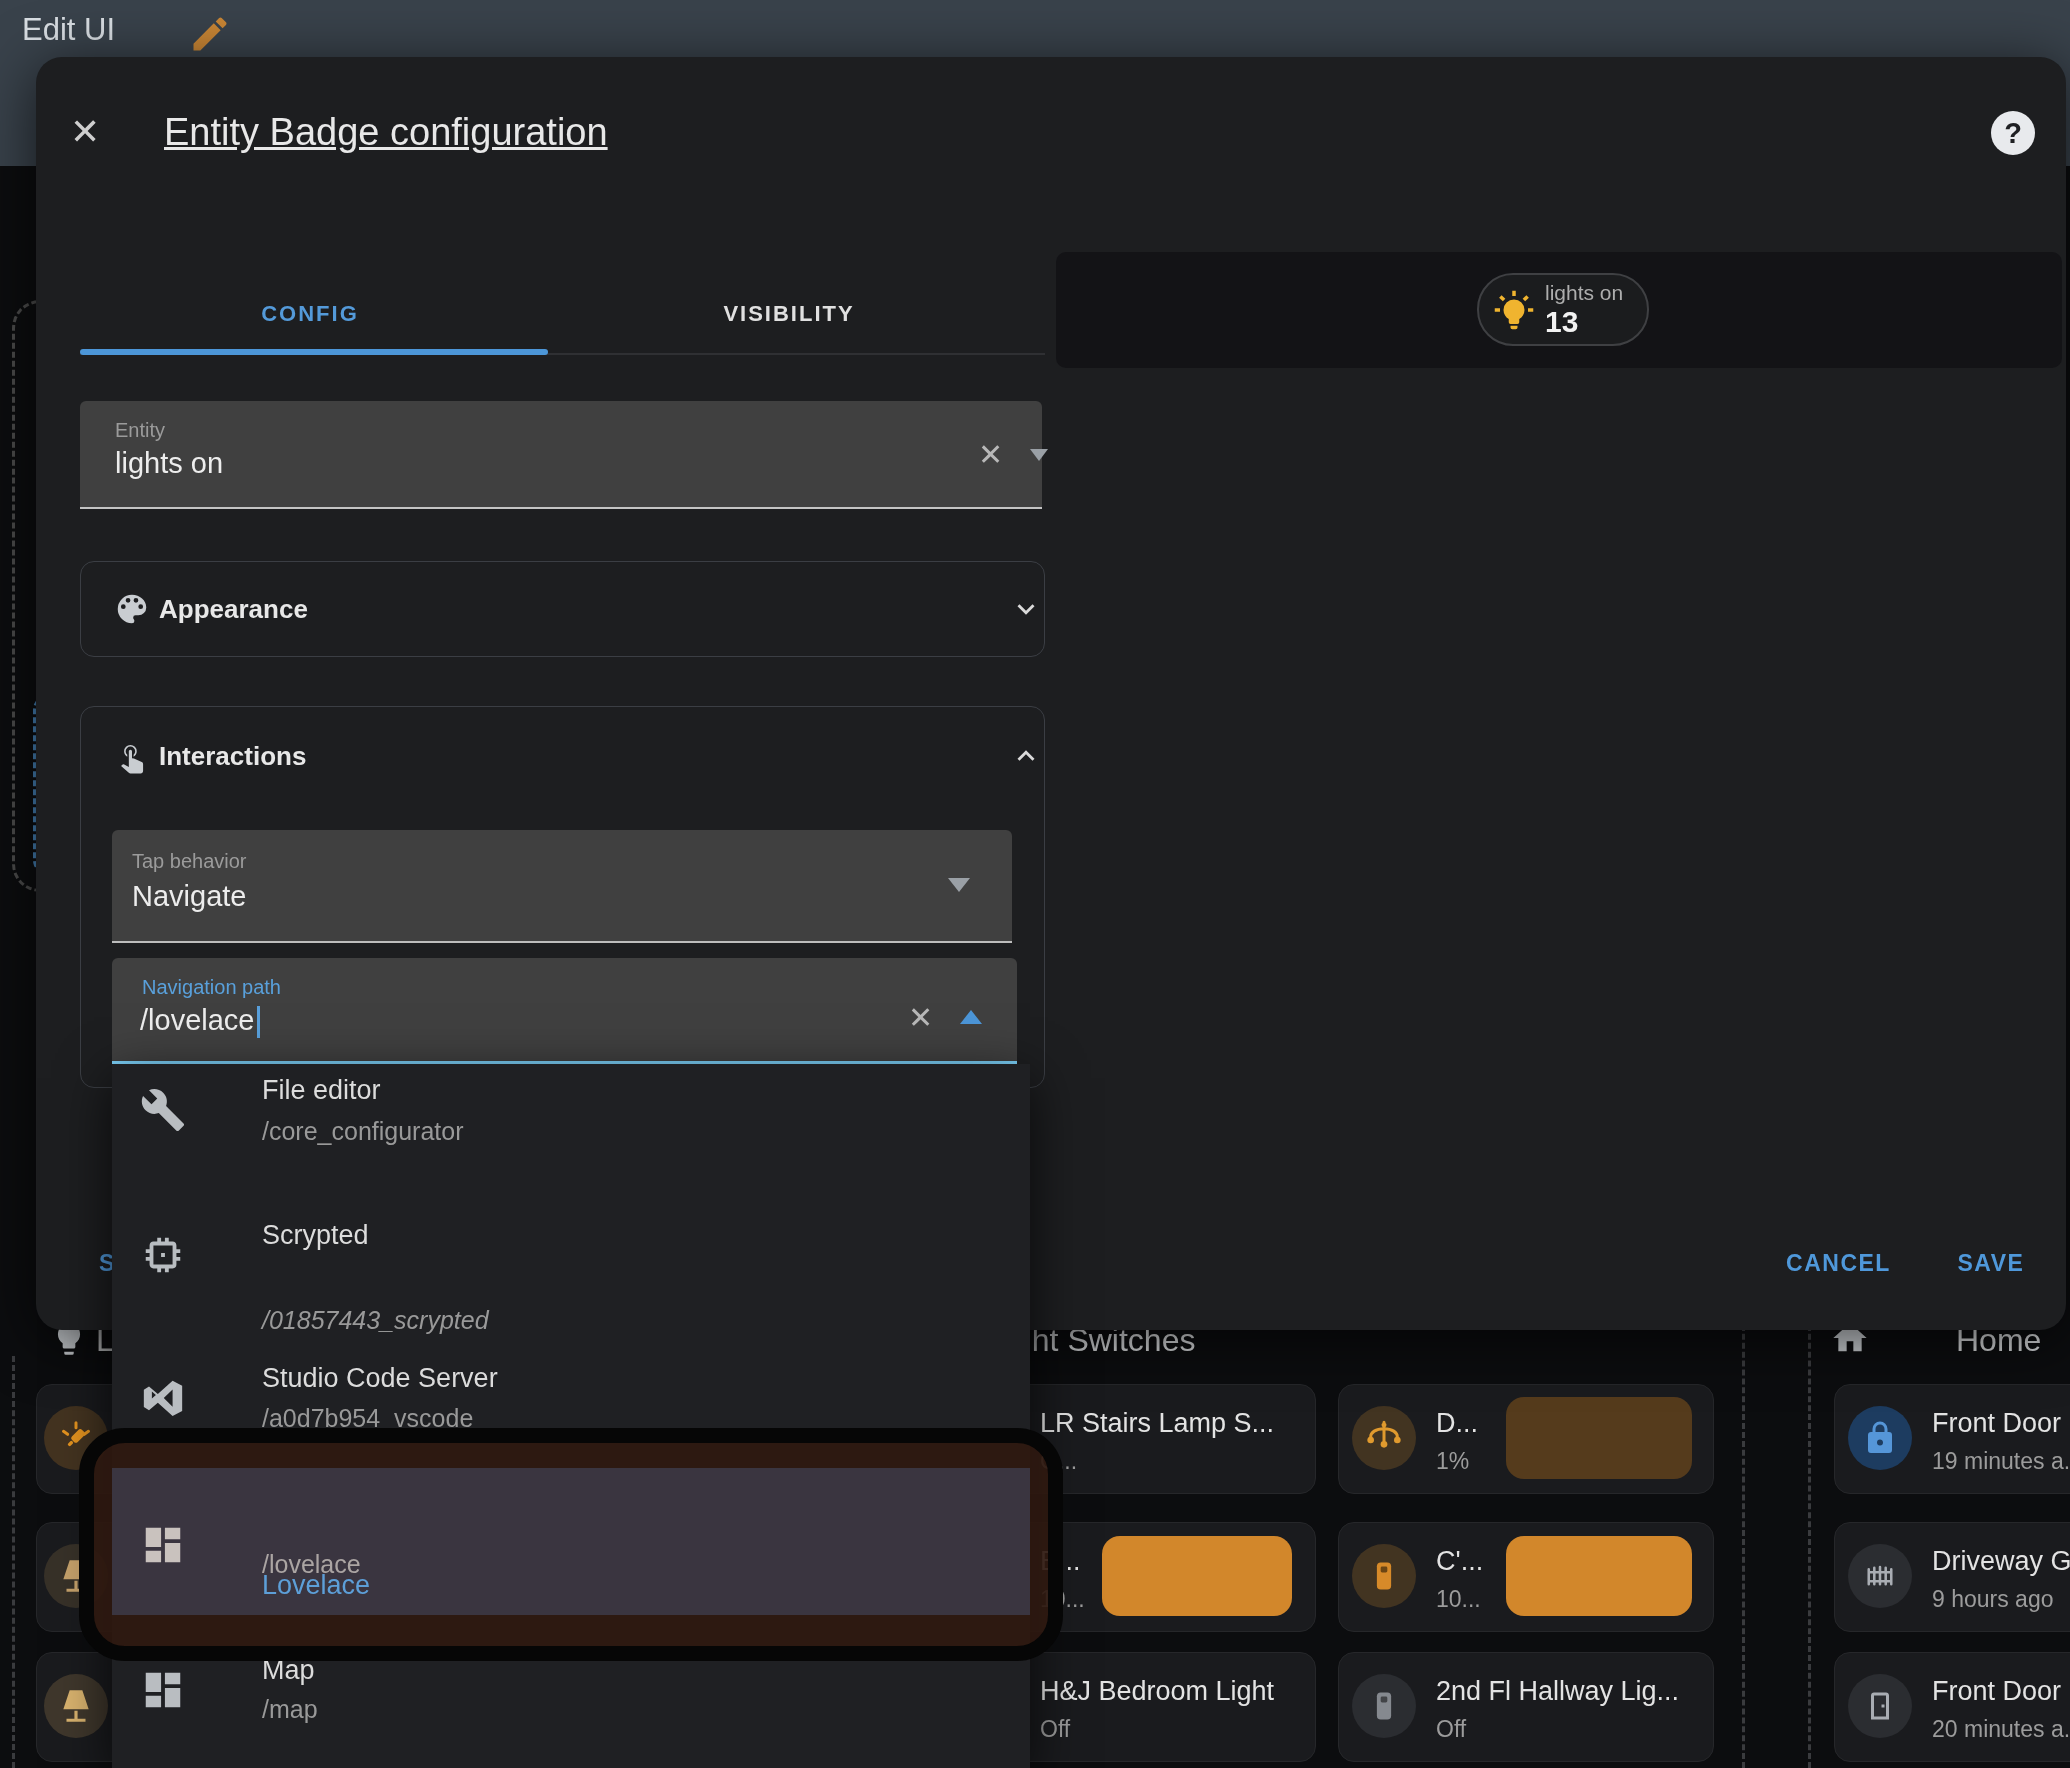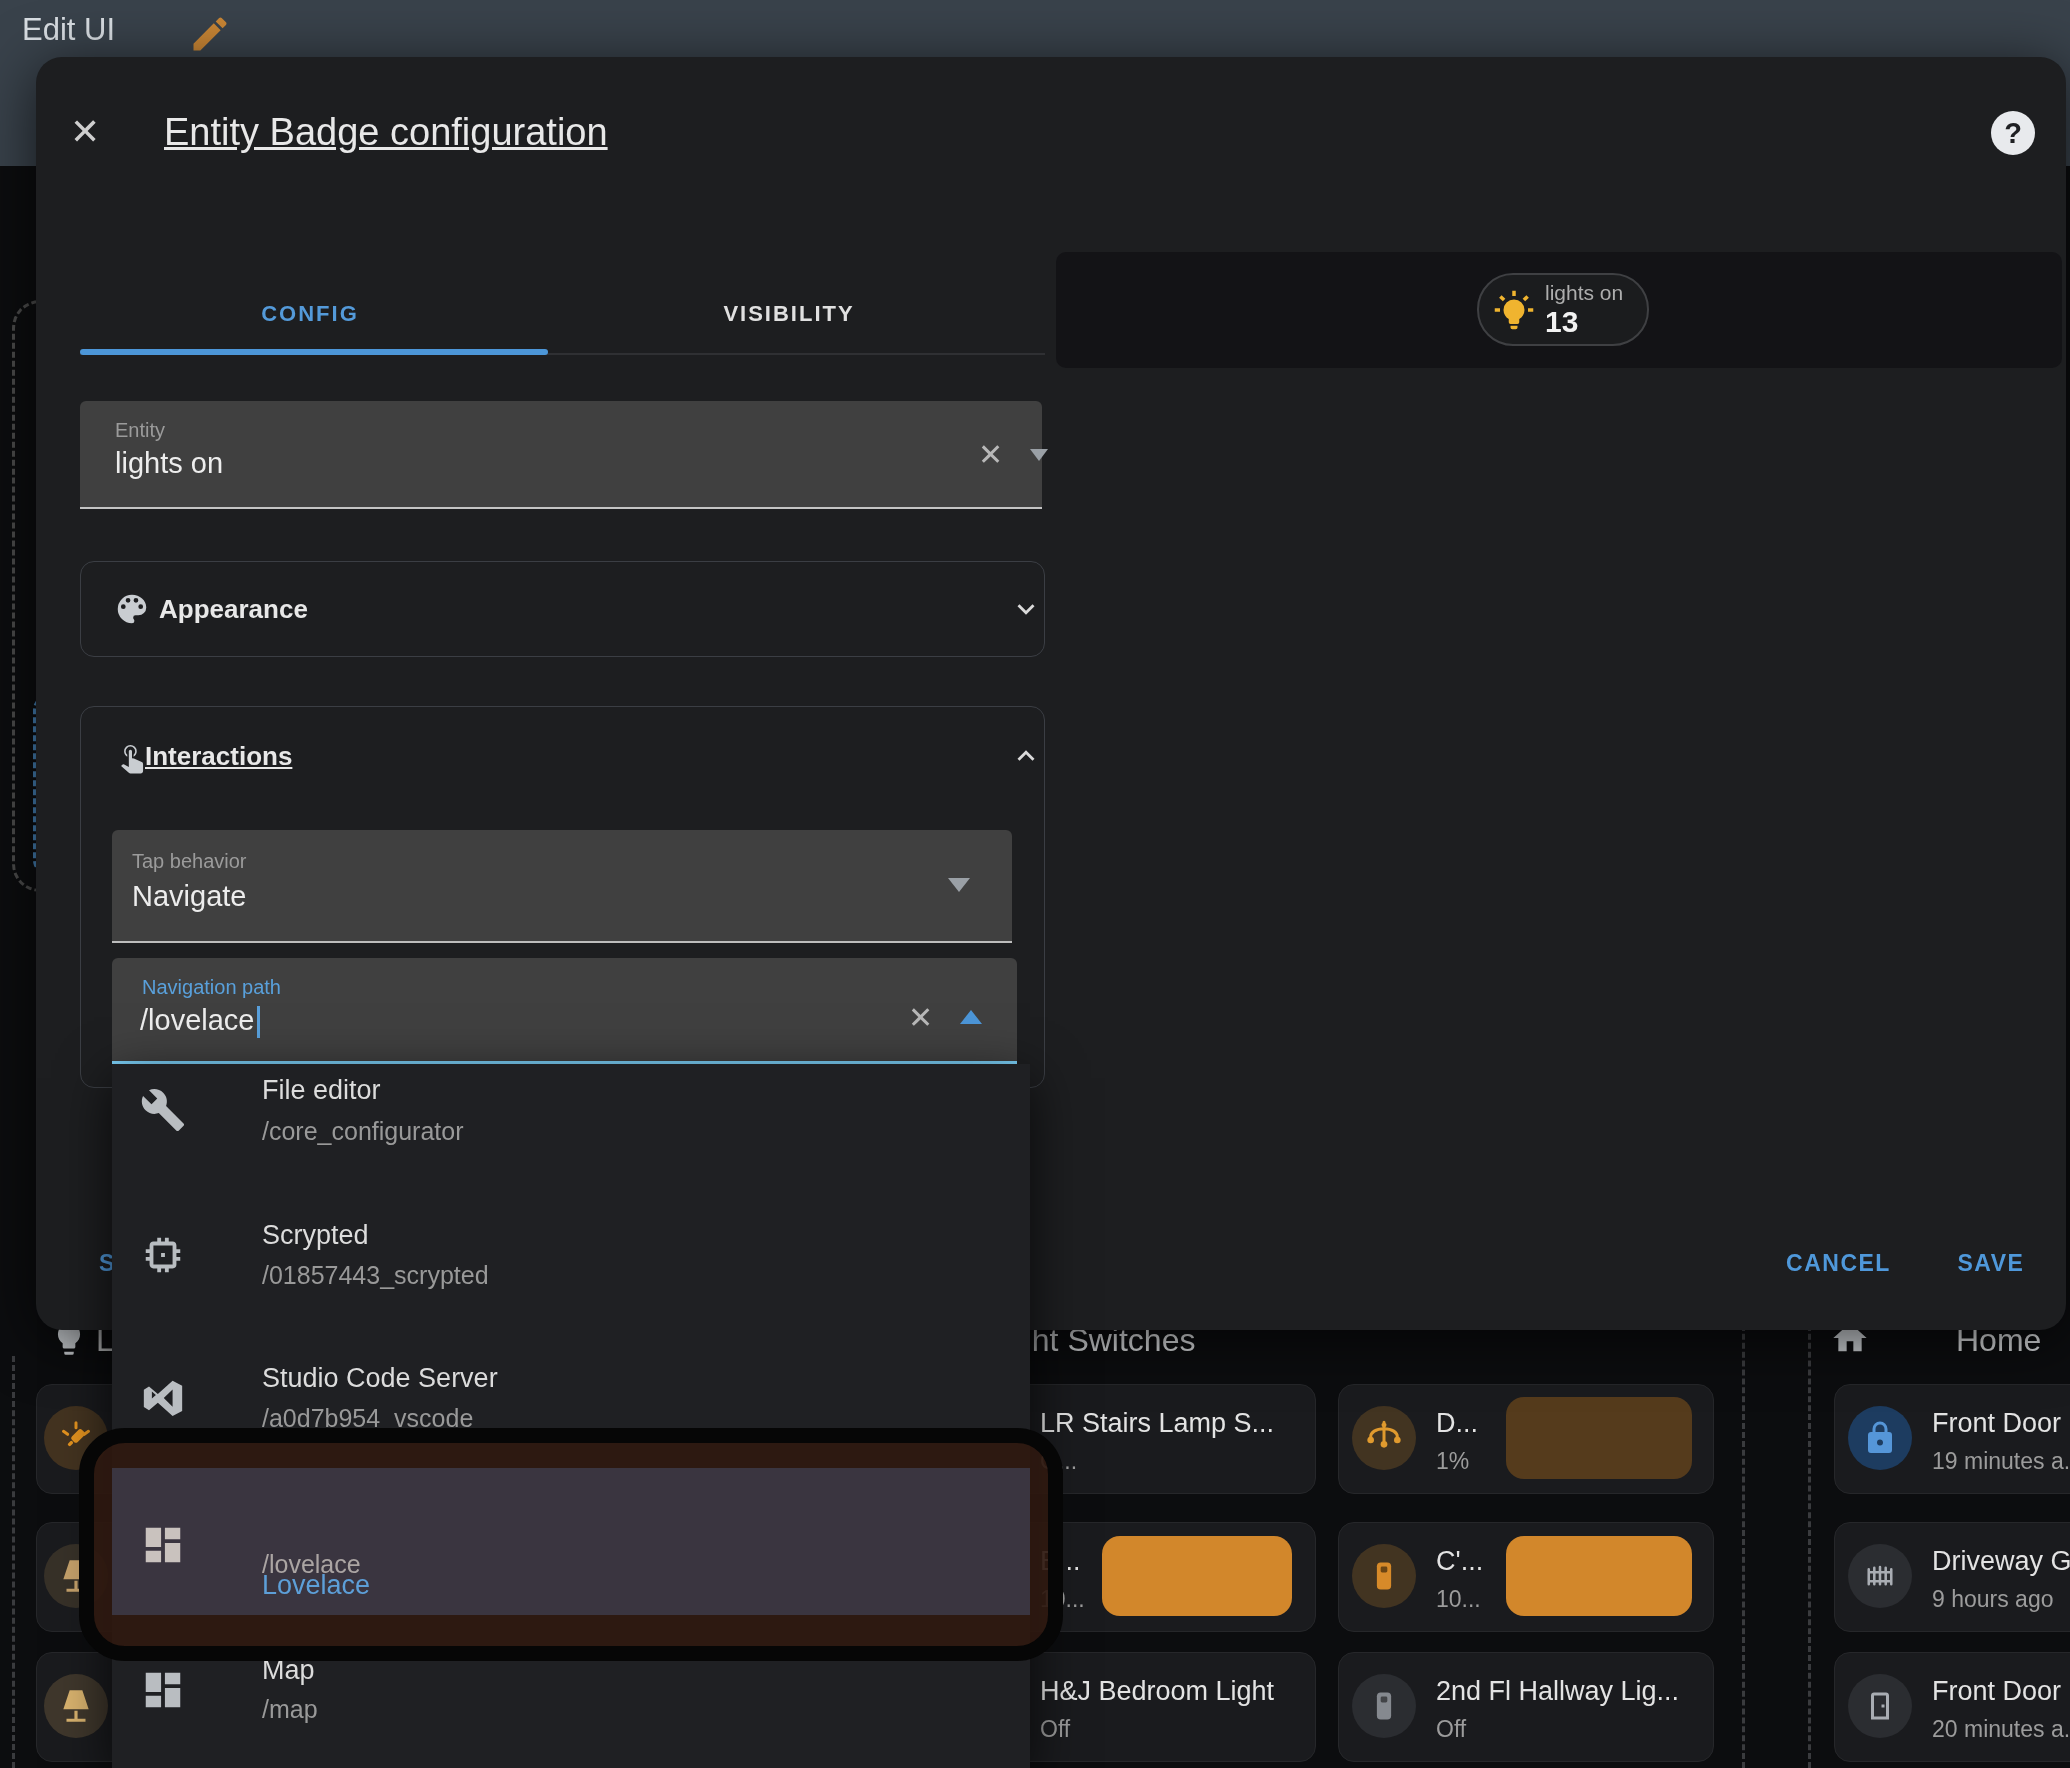--- a/index.html
+++ b/index.html
@@ -234,21 +234,21 @@
           </svg>
       </div>
     </div>
 
     <div class="abs exp-card" style="left:44px;top:649px;width:963px;height:380px;">
       <div class="abs" style="left:32px;top:30px;">
         <svg width="38" height="38" viewBox="0 0 24 24" fill="#C9CDD1">
             <path d="M10,9A1,1 0 0,1 11,8A1,1 0 0,1 12,9V13.47L13.21,13.6L18.15,15.79C18.68,16.03 19,16.56 19,17.14V21.5C18.97,22.32 18.32,22.97 17.5,23H11C10.62,23 10.26,22.85 10,22.57L5.1,18.37L5.84,17.6C6.03,17.39 6.3,17.28 6.58,17.28H6.8L10,19V9M11,5A4,4 0 0,1 15,9C15,10.5 14.2,11.77 13,12.46V11.24C13.61,10.69 14,9.89 14,9A3,3 0 0,0 11,6A3,3 0 0,0 8,9C8,9.89 8.39,10.69 9,11.24V12.46C7.8,11.77 7,10.5 7,9A4,4 0 0,1 11,5Z"></path>
           </svg>
       </div>
-      <div class="abs exp-label" style="left:64px;top:34px;text-decoration:underline;">Interactions</div>
+      <div class="abs exp-label" style="left:78px;top:34px;">Interactions</div>
       <div class="abs" style="left:928px;top:32px;">
         <svg width="34" height="34" viewBox="0 0 24 24" fill="#DADADA">
             <path d="M7.4,15.4L12,10.8L16.6,15.4L18,14L12,8L6,14L7.4,15.4Z"></path>
           </svg>
       </div>
 
       <div class="abs field" style="left:31px;top:123px;width:900px;height:111px;border-bottom:2px solid #BDBDBD;">
         <div class="abs f-label" style="left:20px;top:20px;">Tap behavior</div>
         <div class="abs f-value" style="left:20px;top:50px;">Navigate</div>
         <div class="abs tri-down" style="left:836px;top:48px;"></div>
@@ -276,21 +276,21 @@
   </div>
   <div class="abs dd-primary" style="left:262px;top:1075px;">File editor</div>
   <div class="abs dd-secondary" style="left:262px;top:1117px;">/core_configurator</div>
 
   <div class="abs dd-icon" style="left:140px;top:1232px;">
     <svg width="46" height="46" viewBox="0 0 24 24" fill="#B9BDC1">
         <path d="M17,17H7V7H17M21,11V9H19V7C19,5.89 18.1,5 17,5H15V3H13V5H11V3H9V5H7C5.89,5 5,5.89 5,7V9H3V11H5V13H3V15H5V17C5,18.1 5.89,19 7,19H9V21H11V19H13V21H15V19H17A2,2 0 0,0 19,17V15H21V13H19V11M13,13H11V11H13V13Z"></path>
       </svg>
   </div>
   <div class="abs dd-primary" style="left:262px;top:1220px;">Scrypted</div>
-  <div class="abs dd-secondary" style="left:262px;top:1261px;">/01857443_scrypted</div>
+  <div class="abs dd-secondary" style="left:262px;top:1306px;font-style:italic;">/01857443_scrypted</div>
 
   <div class="abs dd-icon" style="left:140px;top:1375px;">
     <svg width="46" height="46" viewBox="0 0 24 24" fill="#B9BDC1">
         <path d="M17,3L9.3,9.92L4.7,6L2,7.7V16.7L4.7,18.4L9.3,14.5L17,21.4L22,18.8V5.6L17,3M6.2,8.6L8.3,10.4L6.2,12.2V8.6M17,7.5V16.5L12.4,12L17,7.5Z"></path>
       </svg>
   </div>
   <div class="abs dd-primary" style="left:262px;top:1363px;">Studio Code Server</div>
   <div class="abs dd-secondary" style="left:262px;top:1404px;">/a0d7b954_vscode</div>
 
   <div class="abs dd-icon" style="left:140px;top:1667px;">

